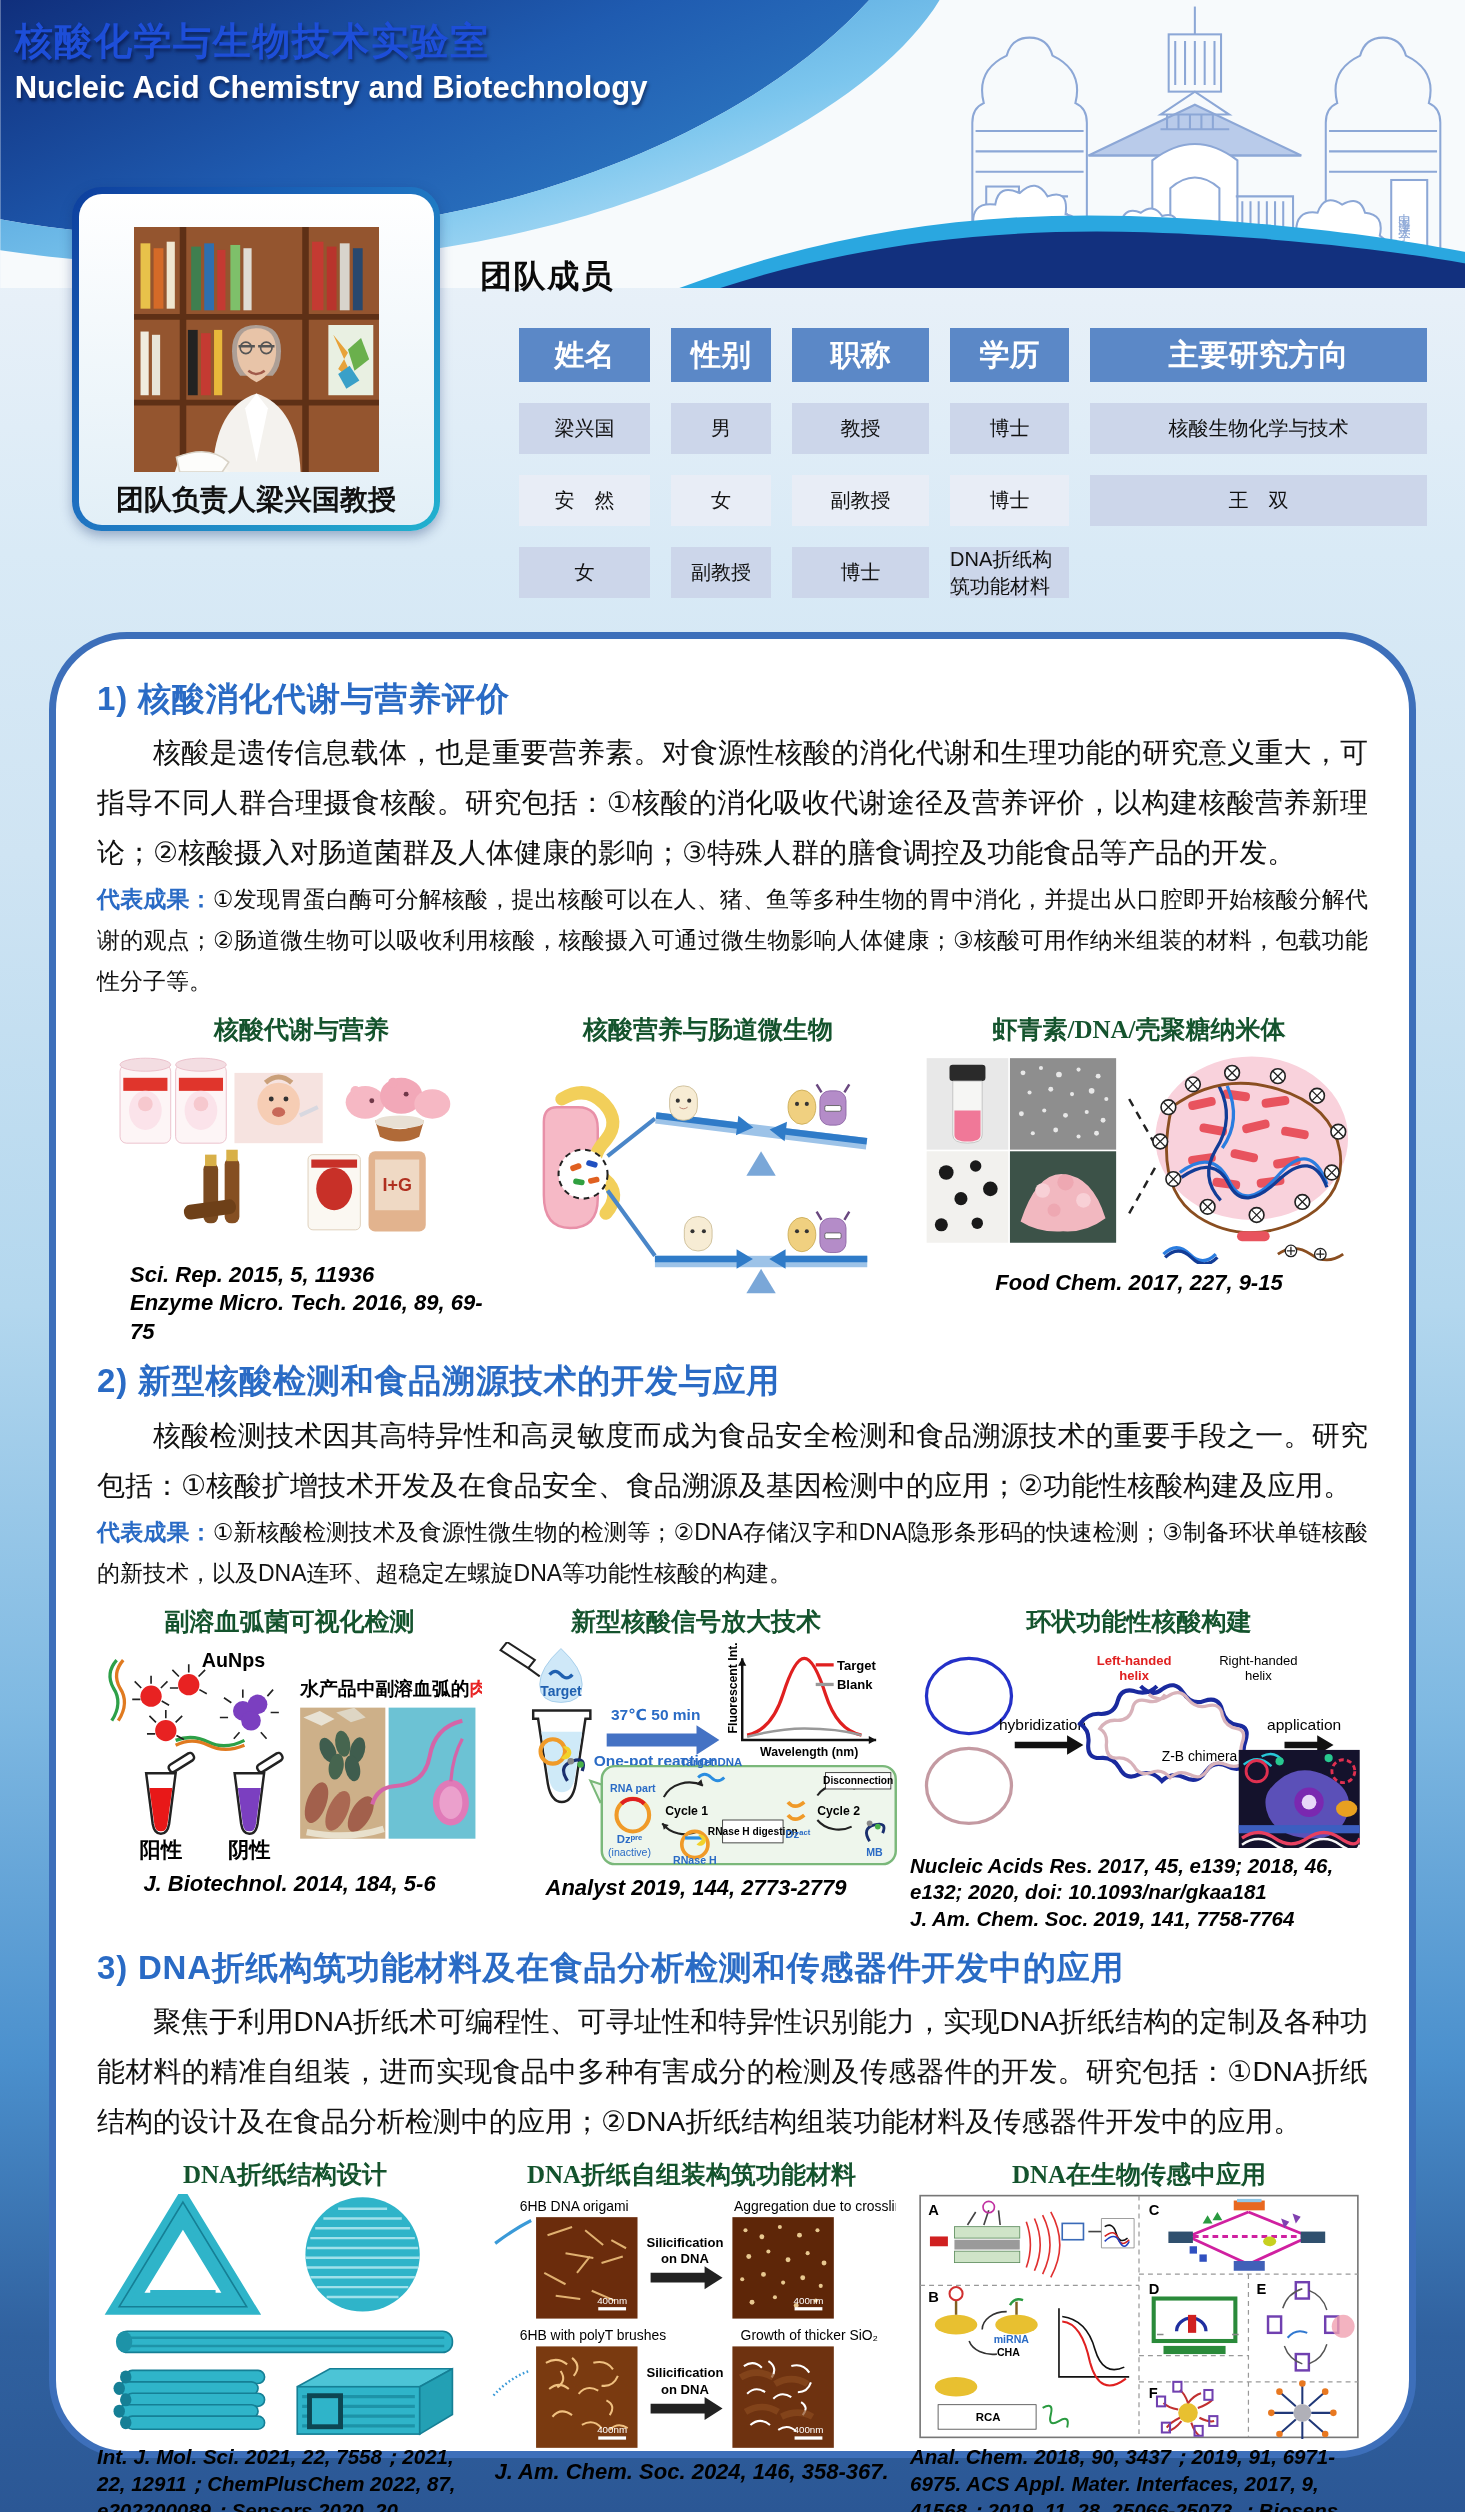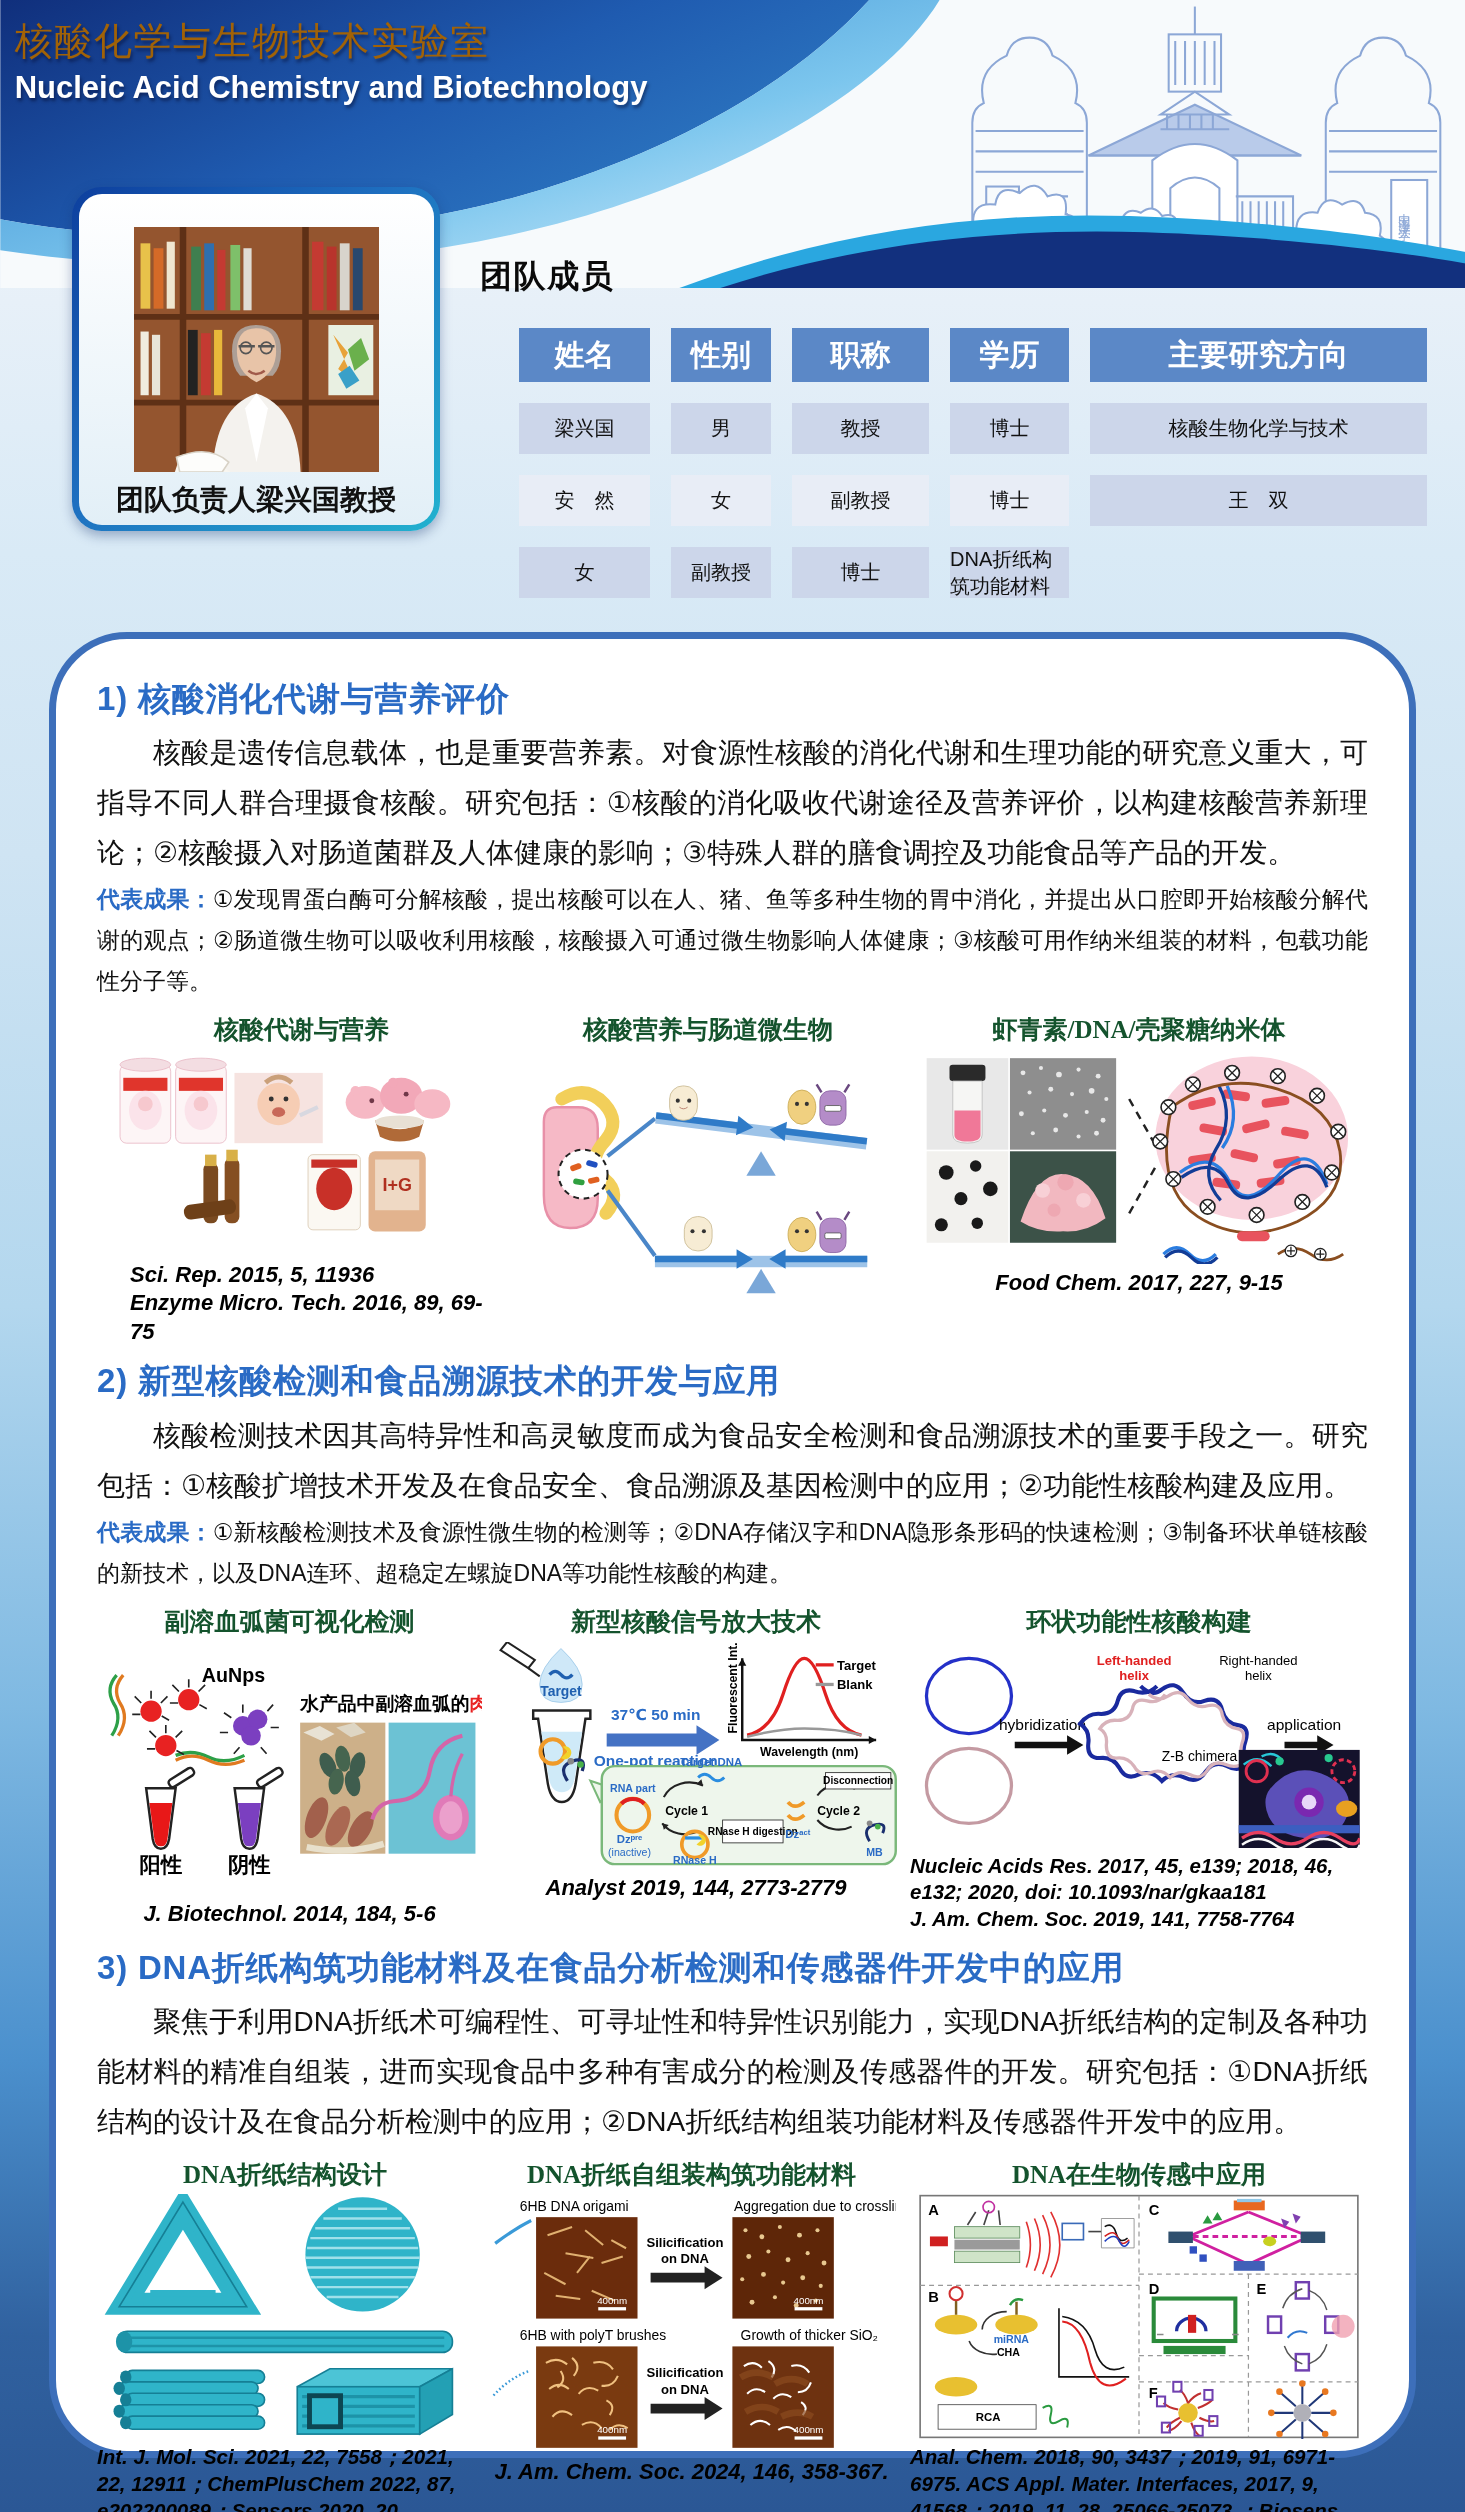--- a/index.html
+++ b/index.html
@@ -4,21 +4,21 @@
 <style>
   html,body{margin:0;padding:0;}
   body{
     width:1466px;height:2512px;position:relative;overflow:hidden;
     font-family:"Liberation Sans","DejaVu Sans",sans-serif;color:#111;
     background:linear-gradient(180deg,#f5f9fc 0%,#e7f0f8 12%,#d9eaf6 22%,#cfe4f3 34%,#b3d7ee 52%,#7fb9e2 68%,#4b90cd 82%,#30619f 93%,#2b5795 100%);
   }
   
   .header{position:absolute;left:0;top:0;width:1466px;height:288px;}
   .header svg{position:absolute;left:0;top:0;}
-  .title-zh{position:absolute;left:14.7px;top:16.4px;font-size:38px;font-weight:normal;color:#a16207;
+  .title-zh{position:absolute;left:14.7px;top:16.4px;font-size:38px;font-weight:bold;color:#1d4ed8;
     letter-spacing:1.6px;text-shadow:1.6px 2.5px 3.3px rgba(0,0,30,.45);}
   .title-en{position:absolute;left:14.7px;top:70px;font-size:31px;font-weight:bold;color:#fff;
     text-shadow:1.6px 2.5px 3.3px rgba(0,0,30,.45);}
   
   .photo-card{position:absolute;left:72px;top:187px;width:368px;height:344px;border-radius:29.5px;
     background:linear-gradient(135deg,#0d3f9e 0%,#1e6fc0 45%,#22b2cf 100%);
     box-shadow:0 4.9px 11.5px rgba(20,50,110,.35);padding:6.5px;box-sizing:border-box;}
   .photo-card-inner{width:100%;height:100%;border-radius:23px;background:linear-gradient(180deg,#ffffff, #e2eff7);
     display:flex;flex-direction:column;align-items:center;justify-content:flex-start;padding-top:33px;box-sizing:border-box;}
   .photo-caption{margin-top:9.8px;font-size:28px;font-weight:bold;color:#111;}
@@ -33,21 +33,21 @@
     border:7.4px solid #3d6fba;border-radius:78px;box-sizing:border-box;padding:24.5px 41px 0 41px;}
   .sec-title{font-size:33px;font-weight:bold;color:#2a6bc5;margin:13px 0 6.5px 0;letter-spacing:0.8px;}
   .body-p{font-size:28px;line-height:1.78;text-align:justify;margin:1.6px 0;text-indent:2em;}
   .res-p{font-size:23px;line-height:1.78;text-align:justify;margin:1.6px 0;}
   .res-lead{color:#2a6bc5;font-weight:bold;}
   .fig-row{display:flex;justify-content:space-between;align-items:flex-start;margin-top:11.5px;}
   .fig{display:flex;flex-direction:column;align-items:center;}
   .fig-caption{font-size:25px;font-weight:bold;color:#14532d;margin-bottom:3.3px;font-family:"Liberation Serif","DejaVu Serif",serif;}
   .refs{font-style:italic;font-weight:bold;font-size:22px;line-height:1.3;color:#000;margin-top:4.9px;}
   .refs.small{font-size:20.5px;}
-  .w500{width:409px;} .w430{width:352px;} .w560{width:458px;} .w470{width:385px;gap:15px;} .w460{width:376px;}
+  .w500{width:409px;} .w430{width:352px;} .w560{width:458px;} .w470{width:385px;} .w460{width:376px;}
   svg text{font-family:"Liberation Sans","DejaVu Sans",sans-serif;}
 </style>
 </head>
 <body>
 
 <div class="header">
   <svg width="1466" height="288" viewBox="0 0 1791 352">
     <defs>
       <linearGradient id="gSwoosh" x1="0" y1="0" x2="1" y2="0.6">
         <stop offset="0" stop-color="#102f7c"></stop>

